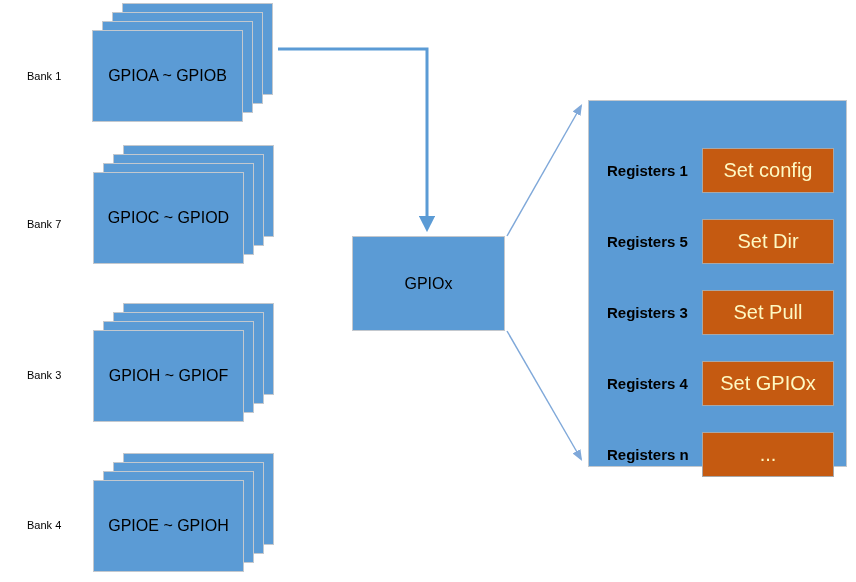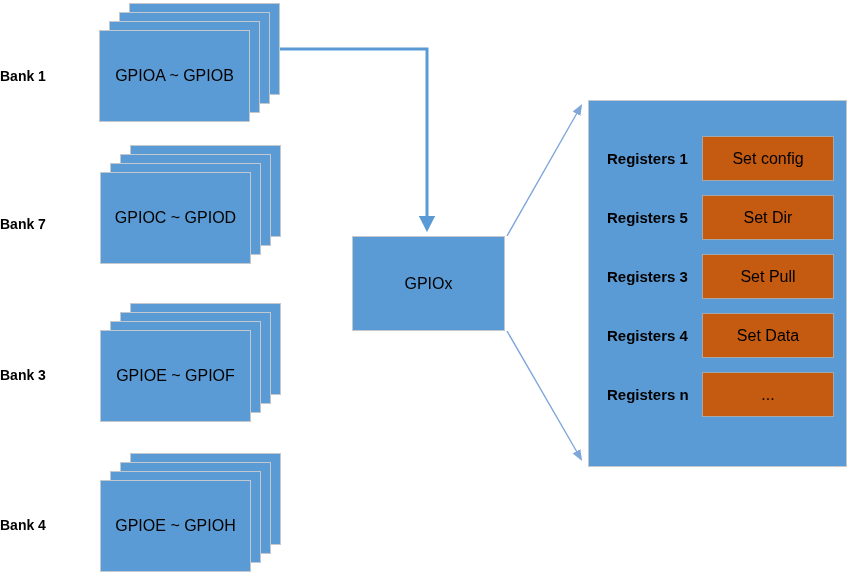--- a/index.html
+++ b/index.html
@@ -9,30 +9,30 @@
     height: 582px;
     background: #ffffff;
     font-family: "Liberation Sans", sans-serif;
     color: #000000;
     overflow: hidden;
   }
 
   
   .bank-label {
     position: absolute;
-    left: 0;
+    left: 27px;
     width: 76px;
-    font-size: 14px;
-    font-weight: bold;
+    font-size: 11px;
+    font-weight: normal;
     line-height: 18px;
     color: #000;
   }
 
   
-  .stack { position: absolute; width: 183px; height: 121px; margin-left: 7px; }
+  .stack { position: absolute; width: 183px; height: 121px; }
   .card {
     position: absolute;
     width: 151px;
     height: 92px;
     background: #5b9bd5;
     border: 1px solid #c3c8ce;
     box-sizing: border-box;
   }
   .card.back3 { left: 30px; top: 0; }
   .card.back2 { left: 20px; top: 9px; }
@@ -58,22 +58,22 @@
   
   .panel {
     position: absolute;
     left: 588px; top: 100px;
     width: 259px; height: 367px;
     background: #5b9bd5;
     border: 1px solid #c3c8ce;
     box-sizing: border-box;
     display: flex;
     flex-direction: column;
-    gap: 14px;
-    padding-top: 35px;
+    gap: 26px;
+    padding-top: 47px;
   }
   .reg-row {
     display: flex;
     align-items: center;
     height: 45px;
     flex: 0 0 45px;
   }
   .reg-label {
     margin-left: 18px;
     width: 95px;
@@ -81,22 +81,22 @@
     font-weight: bold;
     color: #000;
   }
   .reg-action {
     width: 132px;
     height: 45px;
     box-sizing: border-box;
     background: #c55a11;
     border: 1px solid #a8a8a8;
     display: flex; align-items: center; justify-content: center;
-    font-size: 16px;
-    color: #000000;
+    font-size: 20px;
+    color: #fef9c3;
   }
 
   
   svg.connectors {
     position: absolute;
     left: 0; top: 0;
     width: 856px; height: 582px;
     pointer-events: none;
   }
 </style>
@@ -135,21 +135,21 @@
     <div class="card back3"></div>
     <div class="card back2"></div>
     <div class="card back1"></div>
     <div class="card front">GPIOC ~ GPIOD</div>
   </div>
 
   <div class="stack" style="left:93px; top:303px">
     <div class="card back3"></div>
     <div class="card back2"></div>
     <div class="card back1"></div>
-    <div class="card front">GPIOE ~ GPIOF</div>
+    <div class="card front">GPIOH ~ GPIOF</div>
   </div>
 
   <div class="stack" style="left:93px; top:453px">
     <div class="card back3"></div>
     <div class="card back2"></div>
     <div class="card back1"></div>
     <div class="card front">GPIOE ~ GPIOH</div>
   </div>
 
   <div class="hub">GPIOx</div>
@@ -162,21 +162,21 @@
     <div class="reg-row">
       <div class="reg-label">Registers 5</div>
       <div class="reg-action">Set Dir</div>
     </div>
     <div class="reg-row">
       <div class="reg-label">Registers 3</div>
       <div class="reg-action">Set Pull</div>
     </div>
     <div class="reg-row">
       <div class="reg-label">Registers 4</div>
-      <div class="reg-action">Set Data</div>
+      <div class="reg-action">Set GPIOx</div>
     </div>
     <div class="reg-row">
       <div class="reg-label">Registers n</div>
       <div class="reg-action">...</div>
     </div>
   </div>
 
 </div>
 
 </body></html>

